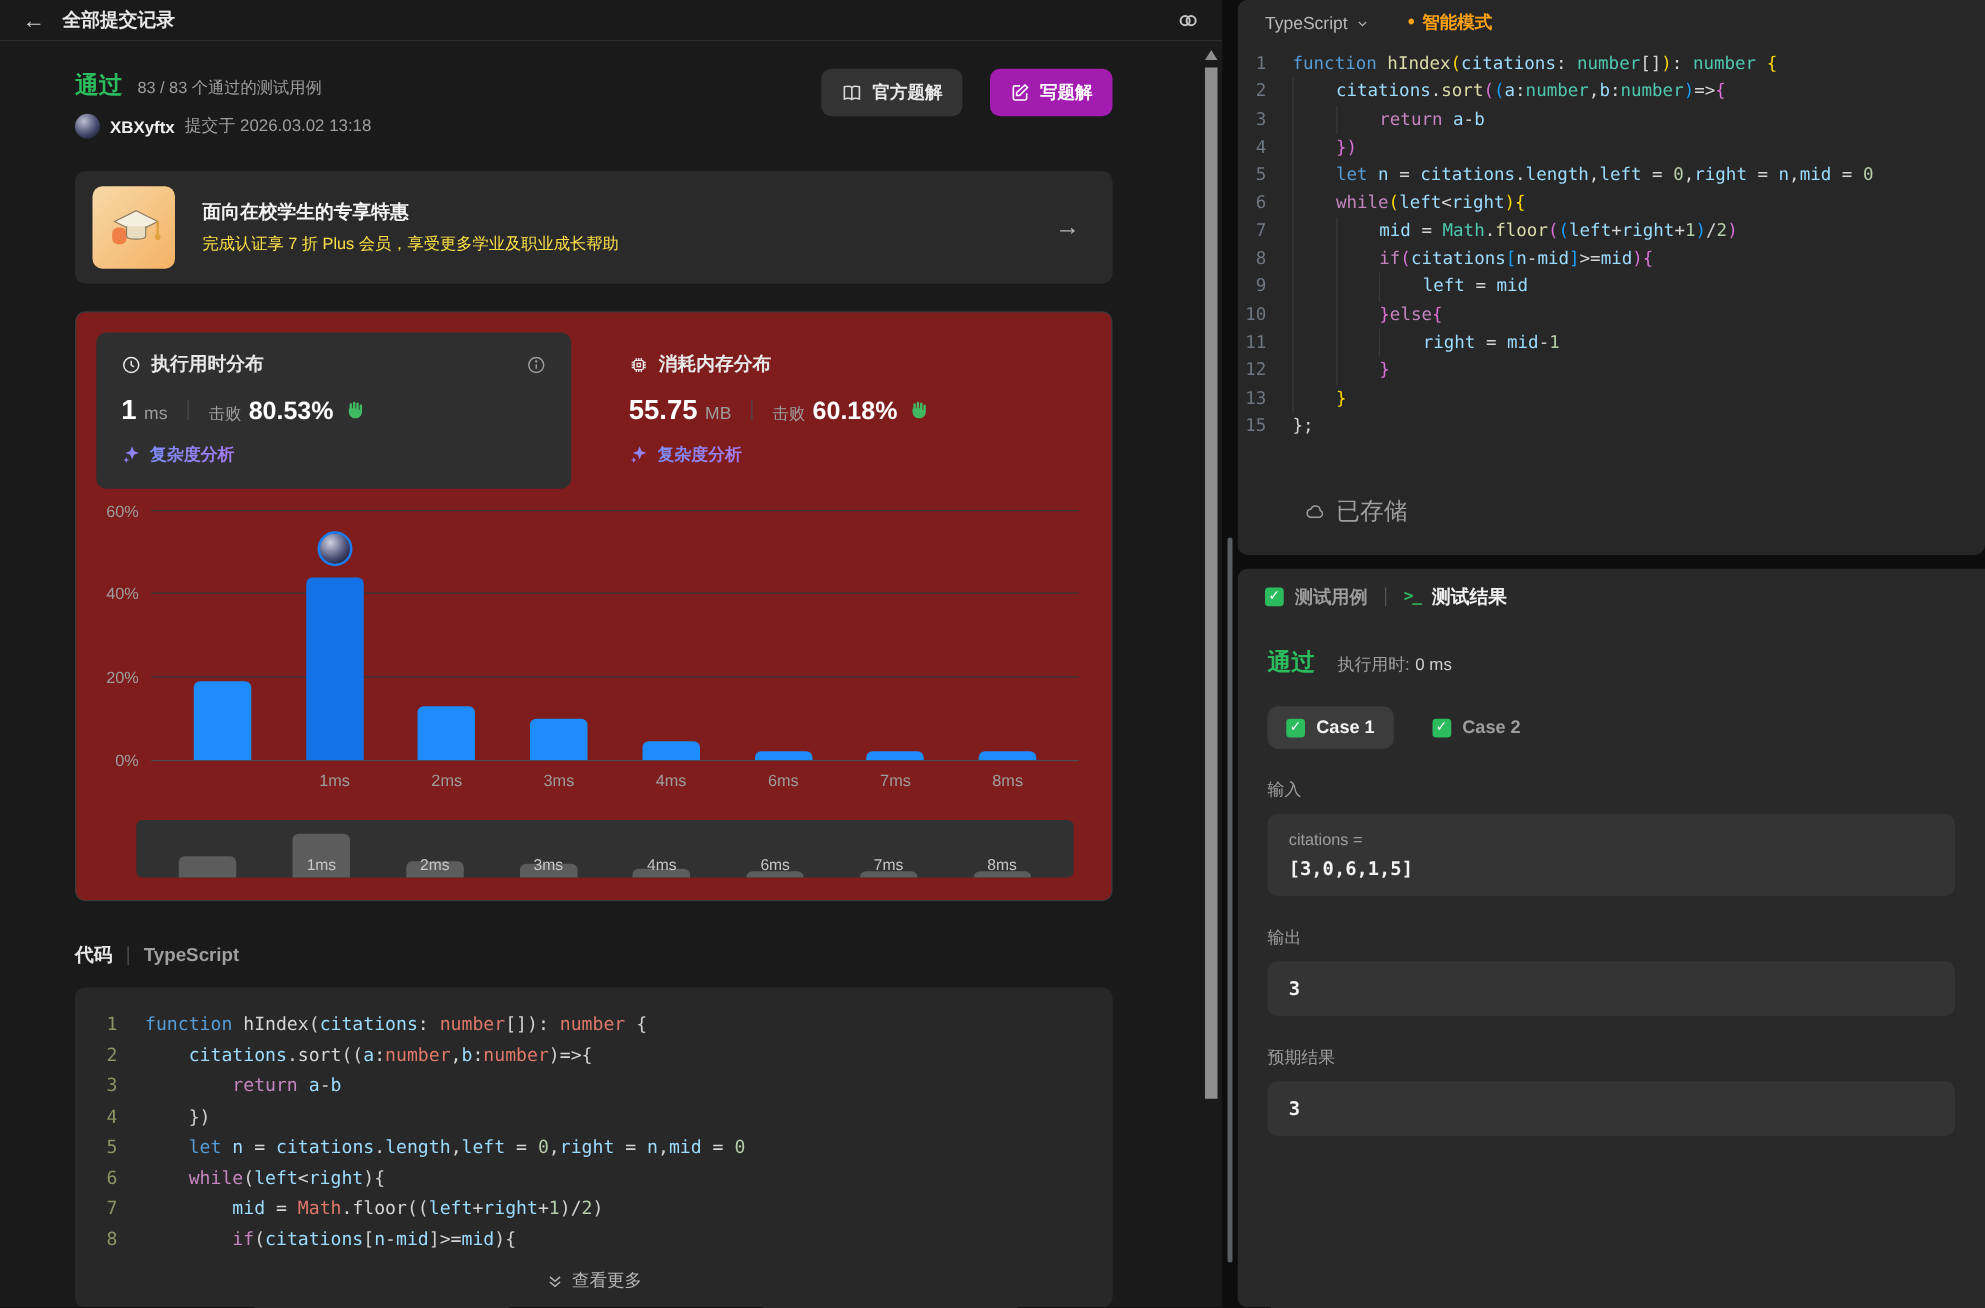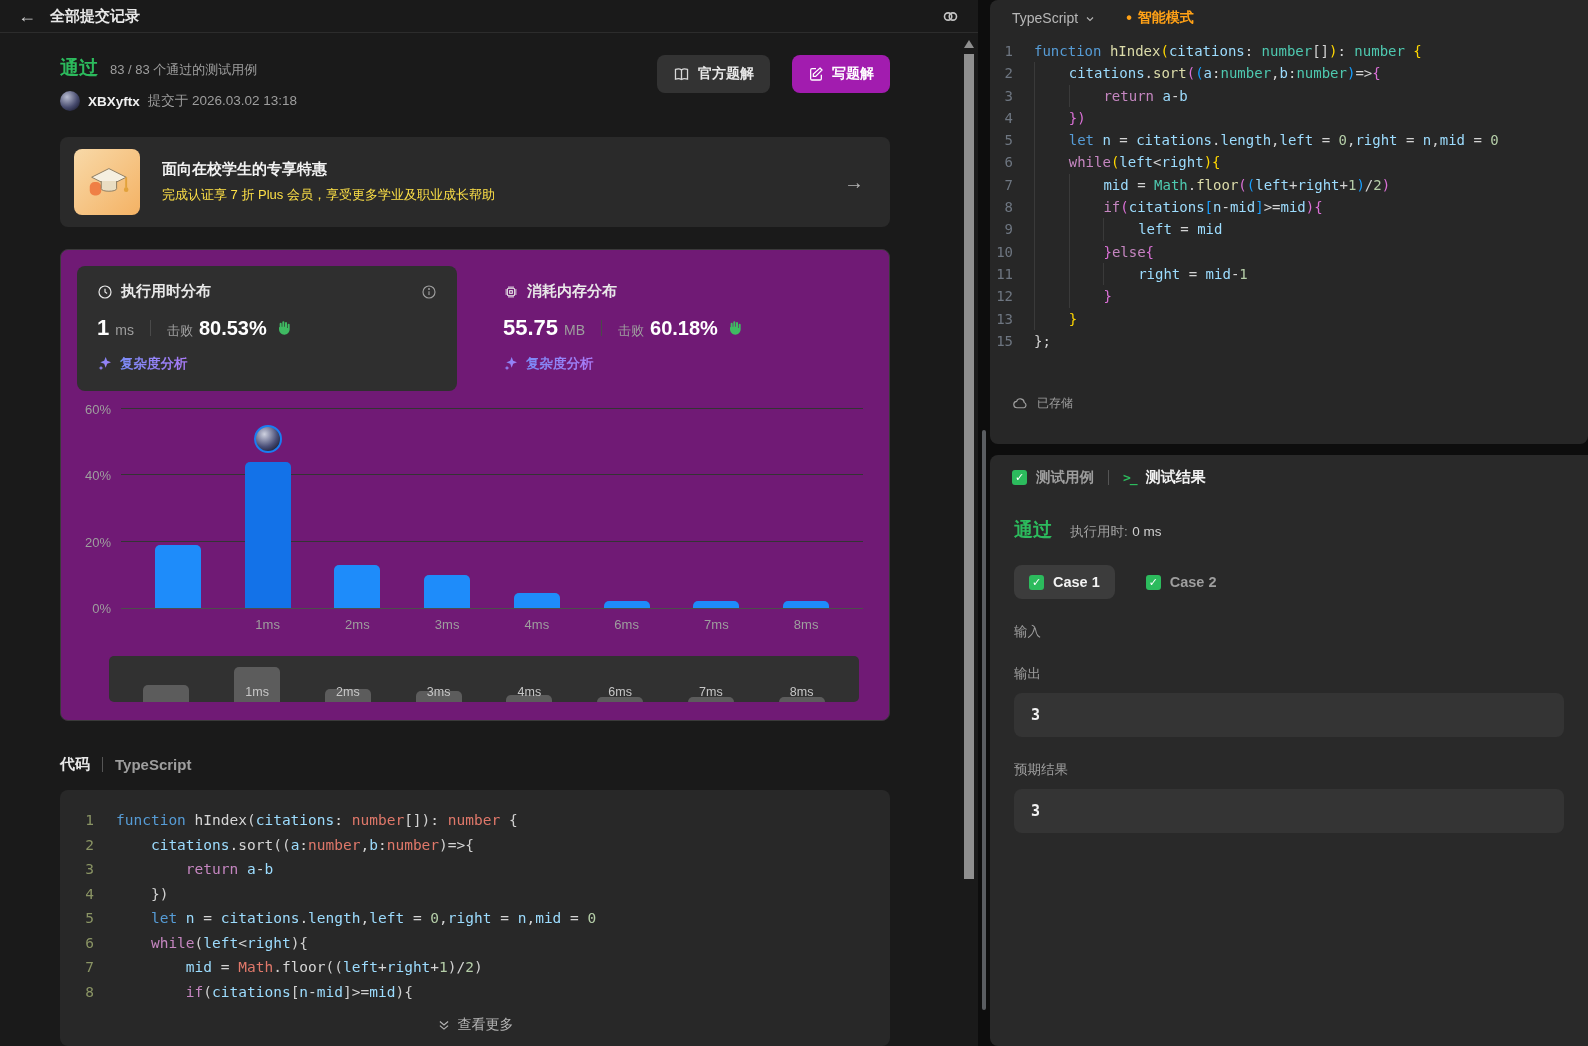--- a/index.html
+++ b/index.html
@@ -28,21 +28,21 @@
   .btn { display:flex; align-items:center; gap:8px; height:38px; padding:0 16px; border:none; border-radius:8px; font-size:14px; font-weight:600; cursor:pointer; font-family:inherit; }
   .btn-dark { background:#333333; color:#e8e8e8; }
   .btn-green { background:#a21caf; color:#ffffff; }
 
   .banner { margin-top:26px; background:#2a2a2a; border-radius:8px; padding:12px 26px 12px 14px; display:flex; align-items:center; gap:22px; cursor:pointer; }
   .banner-img { width:66px; height:66px; border-radius:8px; background:linear-gradient(135deg,#f8d9a8,#f4b264); display:flex; align-items:center; justify-content:center; flex:0 0 66px; }
   .banner-title { font-size:15px; font-weight:700; color:#f2f2f2; }
   .banner-sub { font-size:13px; color:#fde047; margin-top:7px; }
   .banner-arrow { margin-left:auto; font-size:20px; color:#b5b5b5; }
 
-  .stats-card { margin-top:22px; background:#701a75; border:1px solid #3a3a3a; border-radius:8px; padding:16px 26px 18px 16px; }
+  .stats-card { margin-top:22px; background:#7f1d1d; border:1px solid #3a3a3a; border-radius:8px; padding:16px 26px 18px 16px; }
   .stat-row { display:flex; }
   .stat { border-radius:8px; padding:16px 20px 18px; width:392px; }
   .stat.selected { background:#2f2f2f; }
   .stat.plain { background:transparent; margin-left:26px; }
   .stat-title-row { display:flex; align-items:center; gap:8px; }
   .stat-title { font-size:15px; font-weight:600; color:#e8e8e8; }
   .info-ic { margin-left:auto; display:flex; }
   .stat-value-row { margin-top:14px; display:flex; align-items:baseline; gap:6px; }
   .stat-value { font-size:22px; font-weight:700; color:#ffffff; }
   .stat-unit { font-size:14px; color:#9e9e9e; }
@@ -105,21 +105,21 @@
   .editor-header { height:35px; flex:0 0 35px; display:flex; align-items:center; padding:0 10px 0 22px; gap:6px; }
   .ed-lang { font-size:14px; color:#b8b8b8; }
   .ed-chev { display:flex; margin-top:2px; }
   .ed-mode { margin-left:24px; display:flex; align-items:center; gap:6px; font-size:14px; font-weight:700; color:#ffa116; cursor:pointer; }
   .ed-dot { font-size:16px; line-height:1; }
   .editor-body { flex:1; padding-top:5px; }
   .editor-body .code-row { line-height:22.3px; height:22.3px; font-size:14px; }
   .editor-body .code-num { width:44px; flex:0 0 44px; padding-right:21px; color:#6e7681; }
   .editor-body .code-num.active { color:#e8e8e8; }
   .guide { border-left:1px solid #3a3a3a; display:inline-block; height:22.3px; vertical-align:top; }
-  .editor-footer { padding:10px 22px 32px; display:flex; align-items:center; gap:8px; color:#9e9e9e; font-size:12px; }
+  .editor-footer { padding:10px 22px 22px; display:flex; align-items:center; gap:8px; color:#9e9e9e; font-size:19px;margin-left:32px; }
 
   .test-card { flex:1; background:#292929; border-radius:8px 0 0 8px; display:flex; flex-direction:column; overflow:hidden; }
   .test-tabs { padding:13px 22px 12px; display:flex; align-items:center; gap:14px; }
   .tab { display:flex; align-items:center; gap:9px; cursor:pointer; }
   .tab-label-dim { font-size:14.5px; font-weight:600; color:#9e9e9e; }
   .tab-label-on { font-size:15px; font-weight:700; color:#f2f2f2; }
   .checkbox { width:15px; height:15px; border-radius:3px; background:#2cbb5d; color:#fff; font-size:11px; line-height:15px; text-align:center; font-weight:700; }
   .term-ic { color:#2cbb5d; font-family:"DejaVu Sans Mono",monospace; font-weight:700; font-size:13px; letter-spacing:-1px; }
 
   .test-body { padding:18px 24px; overflow:hidden; }
@@ -542,20 +542,24 @@
               <span class="checkbox">✓</span>
               <span>Case 1</span>
             </div>
             <div class="case-chip">
               <span class="checkbox">✓</span>
               <span>Case 2</span>
             </div>
           </div>
 
         <div class="io-label">输入</div>
+        <div class="io-box">
+          <div class="io-name">citations =</div>
+          <div class="io-val">[3,0,6,1,5]</div>
+        </div>
 
         <div class="io-label">输出</div>
         <div class="io-box single">
           <div class="io-val">3</div>
         </div>
 
         <div class="io-label">预期结果</div>
         <div class="io-box single">
           <div class="io-val">3</div>
         </div>

